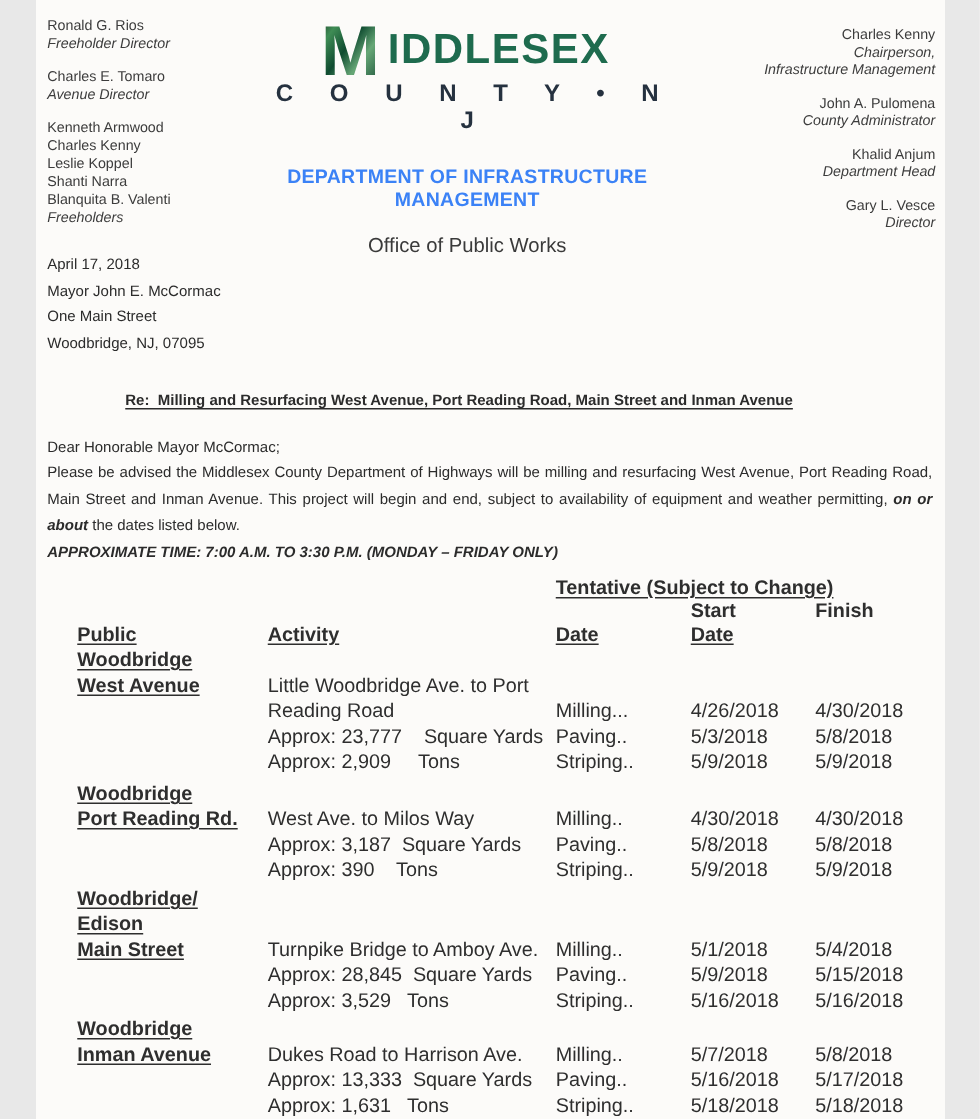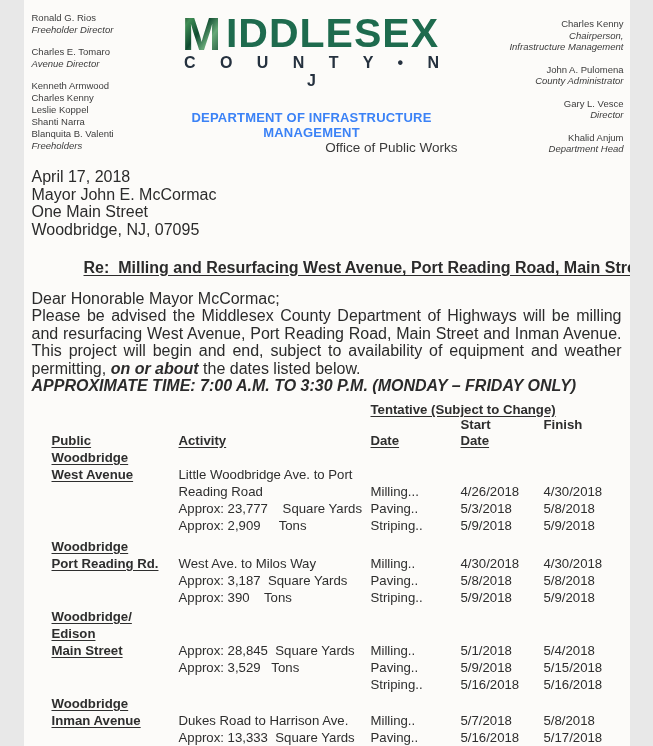--- a/index.html
+++ b/index.html
@@ -17,32 +17,32 @@
   .masthead { display: flex; padding-top: 8px; height: 162px; }
   .mast-left { width: 142px; padding: 4px 0 0 8px; font-size: 9.5px; line-height: 11.5px; color: #3c3c3c; }
   .mast-right { width: 172px; padding: 10px 6px 0 0; font-size: 9.5px; line-height: 11.5px; color: #3c3c3c; text-align: right; }
   .mast-center { flex: 1; text-align: center; }
   .official { margin-bottom: 11px; }
   .official .title { font-style: italic; }
   .freeholder-name { line-height: 12px; }
   
   .logo-line1 { display: flex; justify-content: center; align-items: flex-end; height: 44px; }
   .logo-rest {
-    font-size: 41px; font-weight: bold; letter-spacing: 1px;
+    font-size: 28px; font-weight: bold; letter-spacing: 1px;
     color: #1e6b4e; line-height: 38px;
   }
   .logo-m-svg { margin-right: -2px; margin-bottom: -1px; }
   .logo-line2 {
     margin-top: 2px; font-size: 16px; font-weight: bold;
     letter-spacing: 10px; color: #25313f; padding-left: 10px;
   }
   .dept-line { margin-top: 20px; font-size: 13px; font-weight: bold; color: #3b82f6; letter-spacing: 0.2px; }
-  .office-line { font-size: 13.5px; color: #3a3a3a; text-align: right; }
-  
-  .letter { margin: 0 8px; font-size: 16px; line-height: 17.5px; color: #2b2b2b; }
+  .office-line { margin-top: 16px; font-size: 13.5px; color: #3a3a3a; }
+  
+  .letter { margin: 0 8px; font-size: 10px; line-height: 17.5px; color: #2b2b2b; }
   .letter .date-line { margin-top: 6px; }
   .re-line {
     margin-top: 21px; margin-left: 52px;
     font-weight: bold; text-decoration: underline; text-underline-offset: 2px;
     white-space: pre;
   }
   .salutation { margin-top: 13px; }
   .paragraph { text-align: justify; }
   .bold-italic { font-weight: bold; font-style: italic; }
   .time-line { font-weight: bold; font-style: italic; }
@@ -114,26 +114,26 @@
       <div class="official">
         <div>Charles Kenny</div>
         <div class="title">Chairperson,</div>
         <div class="title">Infrastructure Management</div>
       </div>
       <div class="official">
         <div>John A. Pulomena</div>
         <div class="title">County Administrator</div>
       </div>
       <div class="official">
+        <div>Khalid Anjum</div>
+        <div class="title">Department Head</div>
+      </div>
+      <div class="official">
         <div>Gary L. Vesce</div>
         <div class="title">Director</div>
-      </div>
-      <div class="official">
-        <div>Khalid Anjum</div>
-        <div class="title">Department Head</div>
       </div>
     </div>
   </div>
 
   <div class="letter">
     <div class="date-line">April 17, 2018</div>
     <div>Mayor John E. McCormac</div>
     <div>One Main Street</div>
     <div>Woodbridge, NJ, 07095</div>
 
@@ -224,20 +224,21 @@
       </div>
     </div>
 
     <div class="t-grid group mt2">
       <div class="proj">
         <div><span class="bu">Woodbridge/</span></div>
         <div><span class="bu">Edison</span></div>
         <div><span class="bu">Main Street</span></div>
       </div>
       <div class="lims pad2">
+        <div>Turnpike Bridge to Amboy Ave.</div>
         <div>Approx: 28,845  Square Yards</div>
         <div>Approx: 3,529   Tons</div>
       </div>
       <div class="acts pad2">
         <div>Milling..</div>
         <div>Paving..</div>
         <div>Striping..</div>
       </div>
       <div class="starts pad2">
         <div>5/1/2018</div>

